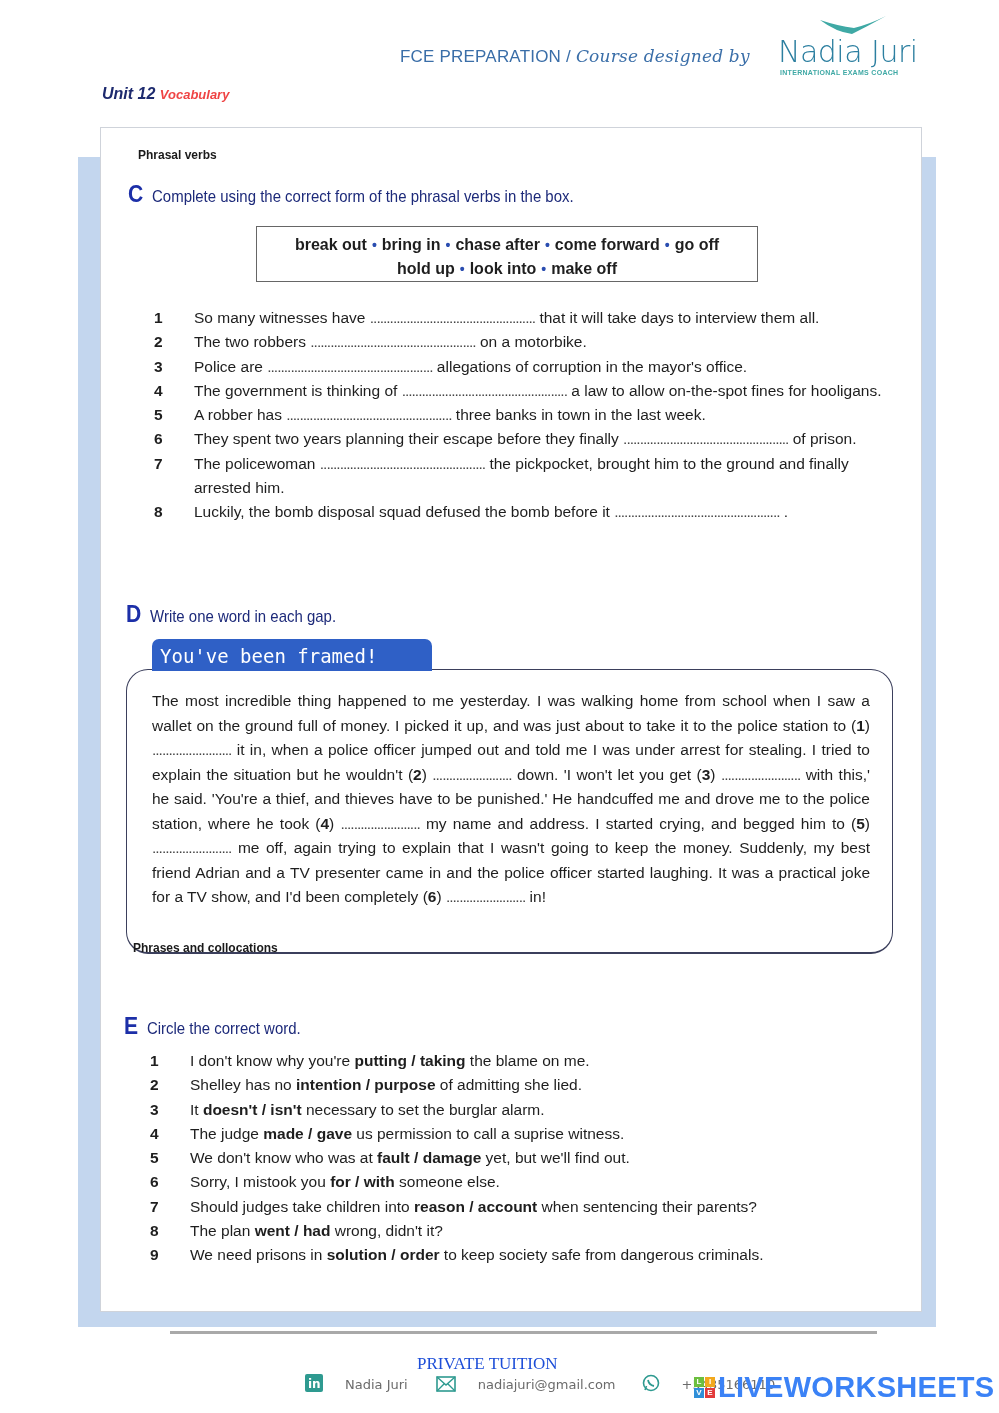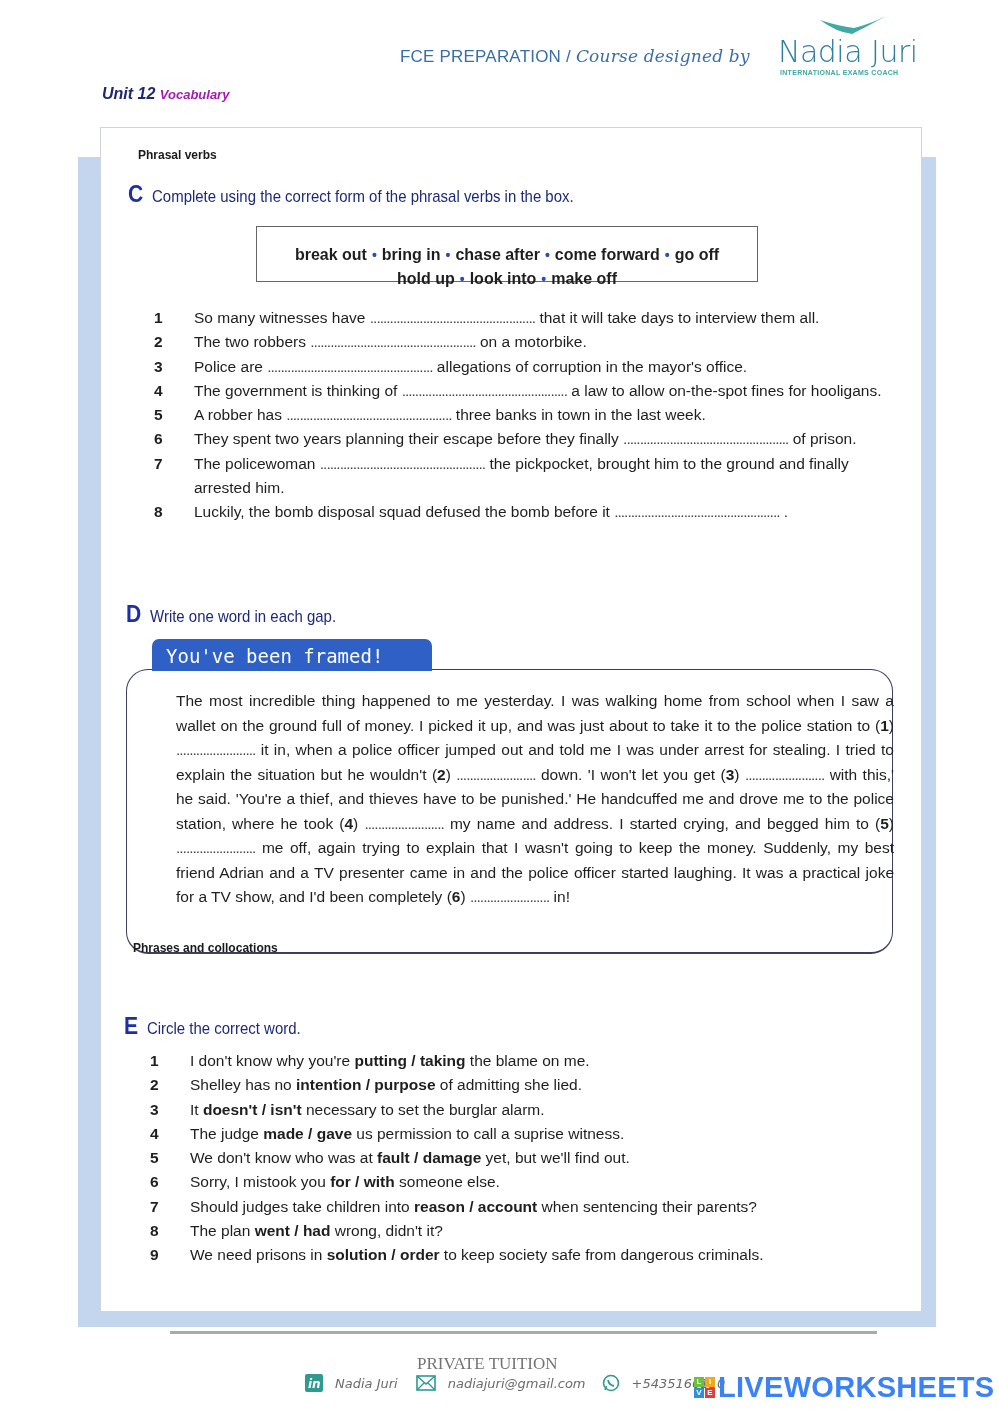--- a/index.html
+++ b/index.html
@@ -22,76 +22,76 @@
     font-family: "DejaVu Sans", sans-serif; font-weight: 300; letter-spacing: -0.5px;
   }
   .logo-sub {
     position: absolute; left: 2px; top: 55px; font-size: 7px; font-weight: bold;
     color: #3fa9a5; letter-spacing: 0.3px;
   }
   .unit {
     position: absolute; left: 102px; top: 85px; font-weight: bold; font-style: italic;
     color: #1d2a6e; font-size: 16px;
   }
-  .unit .vocab { font-size: 13px; color: #a21caf; text-align: right; }
+  .unit .vocab { font-size: 13px; color: #ef4444; text-align: right; }
 
   
   .blue-band {
     position: absolute; left: 78px; top: 157px; width: 858px; height: 1170px;
     background: #c3d6ee;
   }
   .paper {
     position: absolute; left: 100px; top: 127px; width: 820px; height: 1183px;
     background: #fff; border: 1px solid #cfd3da;
   }
   .h-sub { position: absolute; font-weight: bold; font-size: 12px; color: #1a1a1a; }
   .ex-title { position: absolute; font-size: 17px; color: #1d2a7a; font-family: "Liberation Sans Narrow", "Liberation Sans", sans-serif; transform: scaleX(0.88); transform-origin: left; }
   .ex-letter { font-weight: bold; font-size: 24px; color: #1c2fa8; margin-right: 10px; }
 
   .wordbox {
     position: absolute; left: 256px; top: 226px; width: 502px; height: 56px;
     border: 1.5px solid #666; background: #fff;
     text-align: center; font-weight: bold; font-size: 16px; line-height: 23px;
-    padding-top: 16px; box-sizing: border-box;
+    padding-top: 6px; box-sizing: border-box;
   }
   .wordbox .dot { color: #2a4db0; margin: 0 5px; font-size: 14px; }
 
   .list { position: absolute; left: 150px; width: 740px; font-size: 15.5px; line-height: 24.3px; }
   .item { display: flex; }
   .item .num { width: 40px; font-weight: bold; flex: none; text-align: left; padding-left: 4px; }
   .item .txt { flex: 1; }
   .gap { letter-spacing: -1px; color: #444; }
   .list b { font-weight: bold; margin-top: 36px; }
 
   .story-tab {
     position: absolute; left: 152px; top: 639px; width: 280px; height: 32px;
     background: #2f60c6; border-radius: 7px 7px 0 0;
     color: #fff; font-family: "DejaVu Sans Mono", monospace; font-size: 19px;
-    line-height: 34px; padding-left: 14px; box-sizing: border-box;
+    line-height: 34px; padding-left: 8px; box-sizing: border-box;
   }
   .story-box {
     position: absolute; left: 126px; top: 669px; width: 767px; height: 285px;
     border: 1.5px solid #3b3f5c; border-radius: 22px; box-sizing: border-box;
     border-bottom-width: 2.5px;
   }
   .story-text {
     position: absolute; left: 152px; top: 689px; width: 718px;
-    font-size: 15.5px; line-height: 24.5px; text-align: justify; color: #1e1e1e; margin-left: 24px;
+    font-size: 15.5px; line-height: 24.5px; text-align: justify; color: #1e1e1e;
   }
   .story-text b { font-weight: bold; }
 
   .rule { position: absolute; left: 170px; top: 1331px; width: 707px; height: 3px; background: #a9a9a9; }
 
   .footer-title {
     position: absolute; left: 417px; top: 1354px; font-family: "Liberation Serif", serif;
-    font-size: 17px; color: #737373;
+    font-size: 17px; color: #1d4ed8;
   }
   .footer-contacts {
     position: absolute; left: 305px; top: 1374px; font-size: 13px; color: #6b6b6b;
-    display: flex; align-items: center; gap: 12px; font-family: "DejaVu Sans", sans-serif; font-style: italic;
+    display: flex; align-items: flex-end; gap: 22px; font-family: "DejaVu Sans", sans-serif;
   }
   .icon-box { display: inline-flex; align-items: center; justify-content: center; }
   .lw {
     position: absolute; left: 694px; top: 1371px; display: flex; align-items: center;
   }
   .lw-grid { display: grid; grid-template-columns: 10px 10px; grid-template-rows: 10px 10px; gap: 1px; margin-right: 3px; }
   .lw-grid span { font-size: 8px; color: #fff; font-weight: bold; text-align: center; line-height: 10px; }
   .lw-text { font-weight: bold; font-size: 29px; color: #3b82f6; letter-spacing: 0.3px; }
 </style>
 </head>

